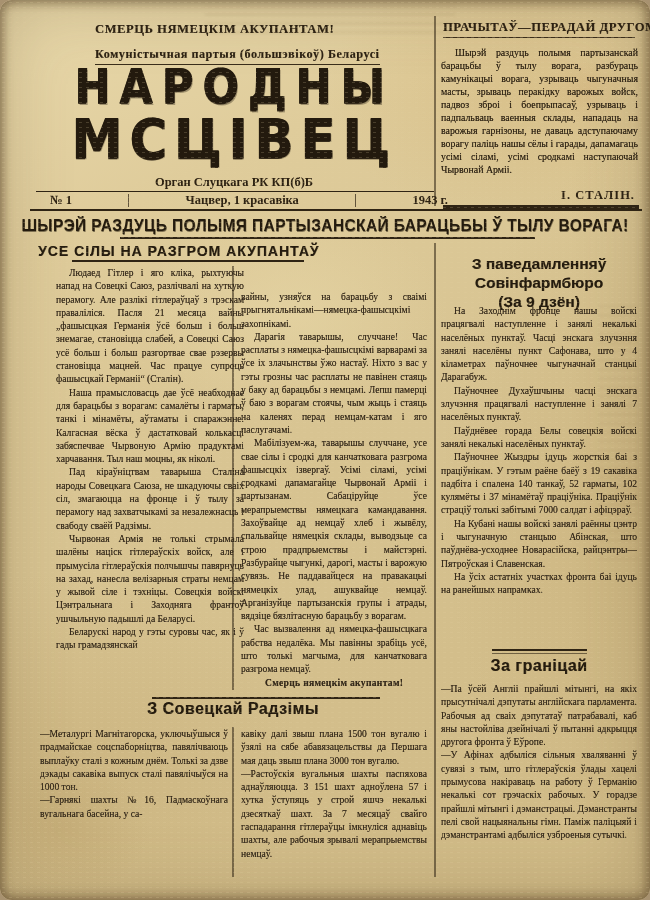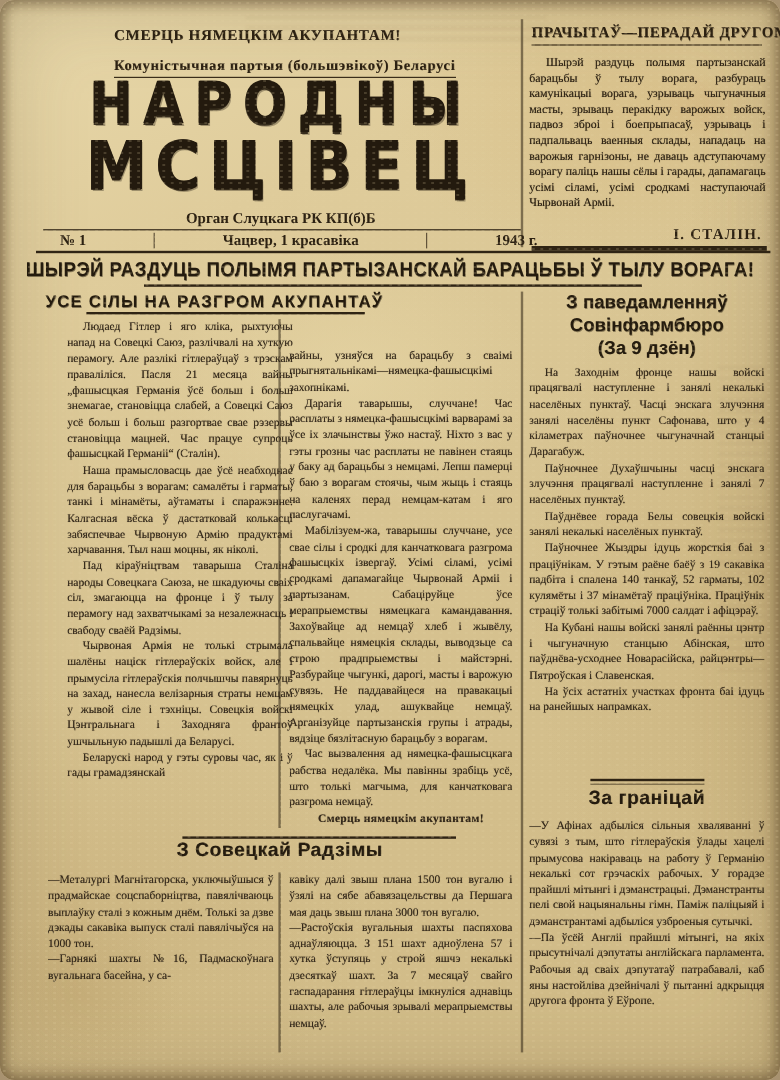--- a/index.html
+++ b/index.html
@@ -70,21 +70,21 @@
   .art-head { font-family: "Liberation Sans", sans-serif; font-weight: bold;
               font-size: 14px; letter-spacing: 1px; color: #241b0e;
               text-shadow: .4px .4px 0 rgba(36,27,14,.5); white-space: nowrap; }
 
   .sec-head { text-align: center; font-family: "Liberation Sans", sans-serif; font-weight: bold;
               font-size: 16px; letter-spacing: .5px; color: #241b0e;
               text-shadow: .4px .4px 0 rgba(36,27,14,.5); white-space: nowrap; }
 
   .sv-head { text-align: center; font-weight: bold; color: #241b0e;
              font-family: "Liberation Sans", sans-serif;
-             text-shadow: .4px .4px 0 rgba(36,27,14,.45); }
+             text-shadow: .4px .4px 0 rgba(36,27,14,.45); margin-top: 11px; }
   .sv-head .ln { font-size: 15.5px; line-height: 19px; }
 
   .body-text { font-size: 9.6px; line-height: 13.3px; text-align: justify;
                color: #33281a; text-shadow: 0 0 .6px rgba(50,38,22,.65); overflow: hidden; }
   .body-text p { margin: 0; text-indent: 13px; }
   .body-text p.noindent { text-indent: 0; }
   .body-text p.closing { text-indent: 24px; font-weight: bold; letter-spacing: .3px; }
 </style>
 </head>
 <body>
@@ -155,22 +155,22 @@
     <p>Паўночнее Духаўшчыны часці энскага злучэння працягвалі наступленне і занялі 7 населёных пунктаў.</p>
     <p>Паўднёвее горада Белы совецкія войскі занялі некалькі населёных пунктаў.</p>
     <p>Паўночнее Жыздры ідуць жорсткія баі з праціўнікам. У гэтым раёне баёў з 19 сакавіка падбіта і спалена 140 танкаў, 52 гарматы, 102 кулямёты і 37 мінамётаў праціўніка. Праціўнік страціў толькі забітымі 7000 салдат і афіцэраў.</p>
     <p>На Кубані нашы войскі занялі раённы цэнтр і чыгуначную станцыю Абінская, што паўднёва-усходнее Новарасійска, райцэнтры—Пятроўская і Славенская.</p>
     <p>На ўсіх астатніх участках фронта баі ідуць на ранейшых напрамках.</p>
   </div>
 
   <div class="abs" style="left:492px; top:649px; width:95px; height:0; border-top:2.5px solid #2f2414; border-bottom:1px solid rgba(47,36,20,.6); padding-top:1.5px;"></div>
   <div class="abs sec-head" style="left:440px; top:657px; width:198px;">За граніцай</div>
   <div class="abs body-text" style="left:441px; top:682px; width:196px; height:196px;">
+    <p class="noindent">—Па ўсёй Англіі прайшлі мітынгі, на якіх прысутнічалі дэпутаты англійскага парламента. Рабочыя ад сваіх дэпутатаў патрабавалі, каб яны настойліва дзейнічалі ў пытанні адкрыцця другога фронта ў Еўропе.</p>
     <p class="noindent">—У Афінах адбыліся сільныя хваляванні ў сувязі з тым, што гітлераўскія ўлады хацелі прымусова накіраваць на работу ў Германію некалькі сот грэчаскіх рабочых. У горадзе прайшлі мітынгі і дэманстрацыі. Дэманстранты пелі свой нацыянальны гімн. Паміж паліцыяй і дэманстрантамі адбыліся узброеныя сутычкі.</p>
-    <p class="noindent">—Па ўсёй Англіі прайшлі мітынгі, на якіх прысутнічалі дэпутаты англійскага парламента. Рабочыя ад сваіх дэпутатаў патрабавалі, каб яны настойліва дзейнічалі ў пытанні адкрыцця другога фронта ў Еўропе.</p>
   </div>
 
   <div class="abs hrule" style="left:152px; top:697px; width:228px; height:1.5px;"></div>
   <div class="abs sec-head" style="left:38px; top:700px; width:390px;">З Совецкай Радзімы</div>
   <div class="abs body-text" style="left:40px; top:727px; width:188px; height:150px;">
     <p class="noindent">—Металургі Магнітагорска, уключыўшыся ў прадмайскае соцспаборніцтва, павялічваюць выплаўку сталі з кожным днём. Толькі за дзве дэкады сакавіка выпуск сталі павялічыўся на 1000 тон.</p>
     <p class="noindent">—Гарнякі шахты №16, Падмаскоўнага вугальнага басейна, у са-</p>
   </div>
   <div class="abs vrule" style="left:232px; top:727px; height:150px;"></div>
   <div class="abs body-text" style="left:241px; top:727px; width:186px; height:150px;">

